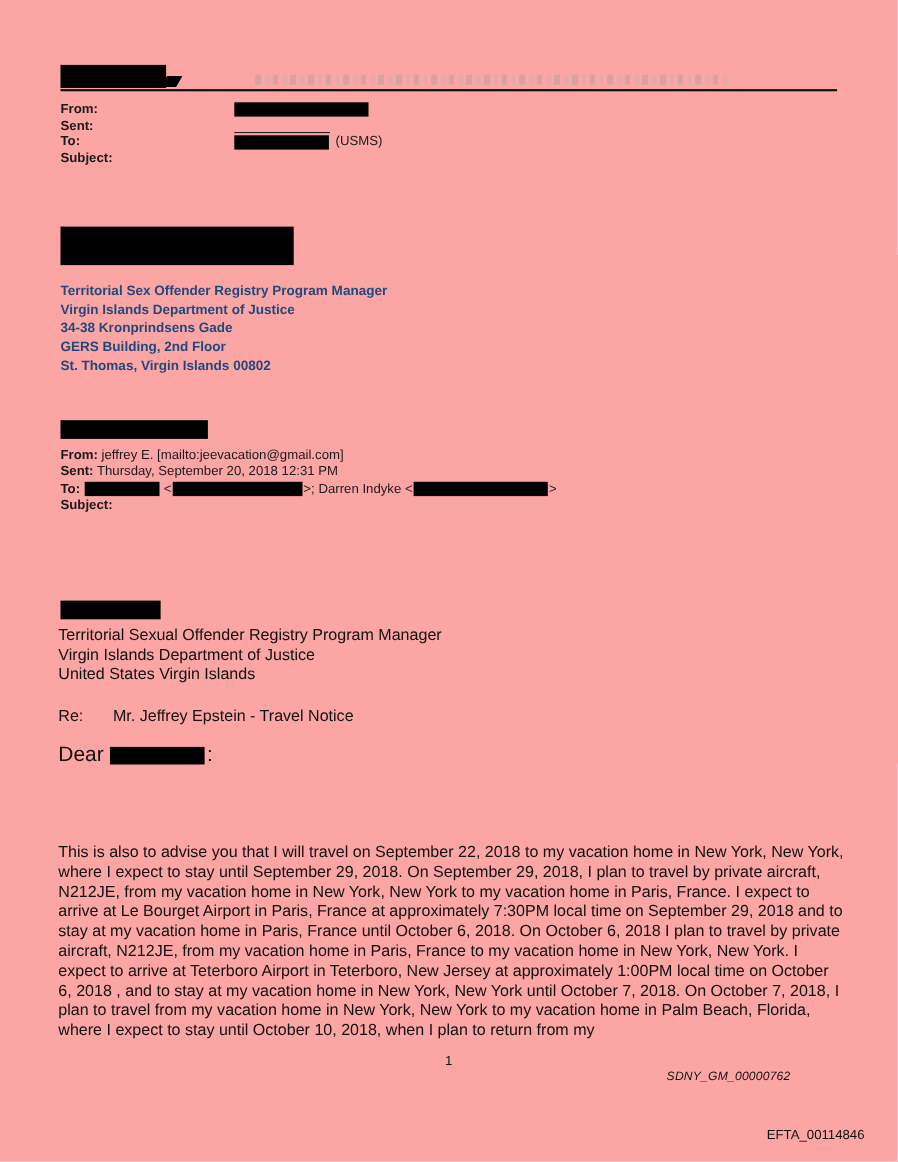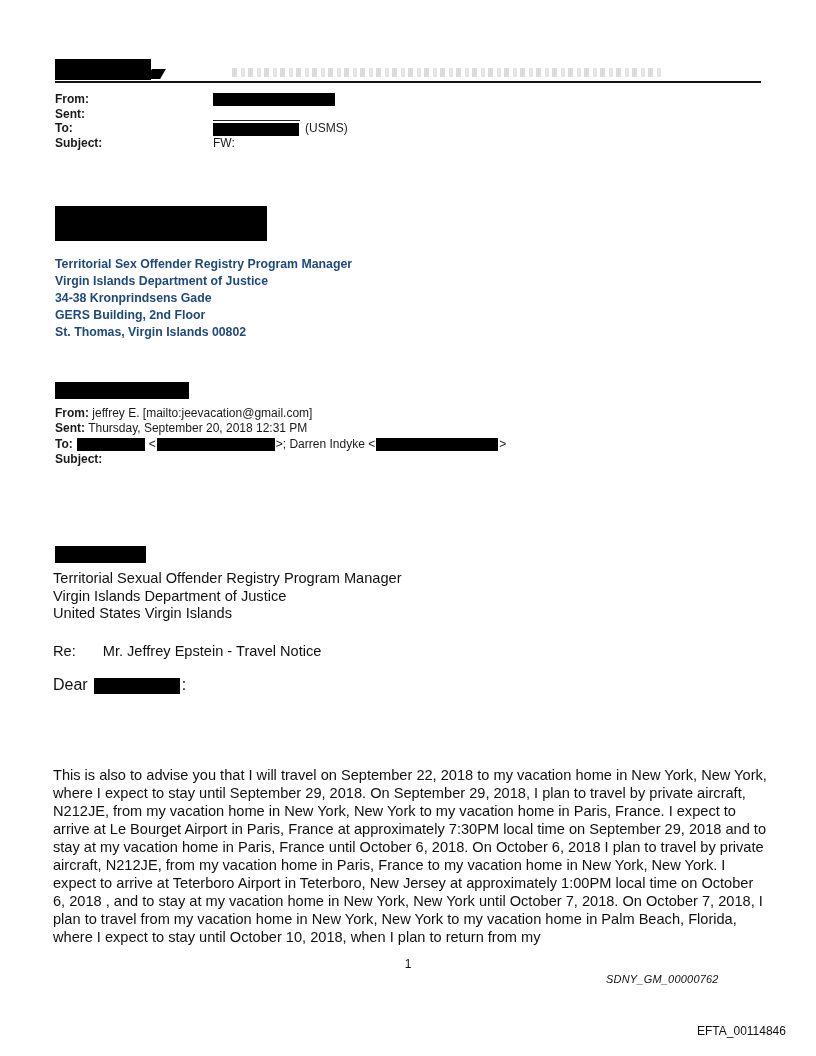--- a/index.html
+++ b/index.html
@@ -1,19 +1,19 @@
 <!DOCTYPE html>
 <html><head>
 <meta charset="utf-8">
 <style>
   html,body{margin:0;padding:0;background:#e8e8e8;}
   .page{
     position:relative;
     width:816px;height:1056px;
-    background:#ffffff;
+    background:#fca5a5;
     font-family:"Liberation Sans",sans-serif;
     color:#1a1a1a;
     overflow:hidden;
     margin:0 auto;
   }
   .redaction{background:#000;}
   .abs{position:absolute;}
   .inline-red{display:inline-block;background:#000;vertical-align:middle;}
 
   
@@ -47,21 +47,21 @@
   .red-c{width:122px;height:13px;margin:0 1px;}
 
   .red-bar-3{left:55px;top:546px;width:91px;height:17px;}
 
   .serif{font-family:Liberation Sans, sans-serif;}
   .sig2{left:53px;top:570px;font-size:14.6px;line-height:17.6px;color:#111;}
 
   .re-line{left:53px;top:643px;font-size:14.6px;color:#111;}
   .re-line .re-val{margin-left:27px;}
 
-  .dear-line{left:53px;top:676px;font-size:16px;color:#111;text-align:center;}
+  .dear-line{left:53px;top:676px;font-size:19px;color:#111;text-align:center;}
   .red-dear{width:86px;height:16px;margin:0 2px 0 6px;}
 
   .para{color:#111;font-size:14.6px;line-height:18px;text-align:left;}
   .para1{left:53px;top:711px;width:712px;}
   .para2{left:53px;top:766px;width:714px;}
 
   .page-num{left:0;right:0;top:957px;text-align:center;font-size:12px;color:#111;}
   .bates{left:606px;top:973px;font-size:11px;letter-spacing:.2px;color:#111;font-style:italic;}
   .control-num{left:697px;top:1024px;font-size:12px;color:#111;}
 </style>
@@ -81,21 +81,20 @@
     </div>
     <div class="hdr1-row">
       <span class="lbl">Sent:</span>
     </div>
     <div class="hdr1-row">
       <span class="lbl">To:</span>
       <span class="val"><span class="inline-red red-to"></span><span>(USMS)</span></span>
     </div>
     <div class="hdr1-row">
       <span class="lbl">Subject:</span>
-      <span class="val">FW:</span>
     </div>
   </div>
   <div class="abs scan-underline"></div>
 
   <div class="abs redaction big-redaction"></div>
 
   <div class="abs sig1">
     <div>Territorial Sex Offender Registry Program Manager</div>
     <div>Virgin Islands Department of Justice</div>
     <div>34-38 Kronprindsens Gade</div>

